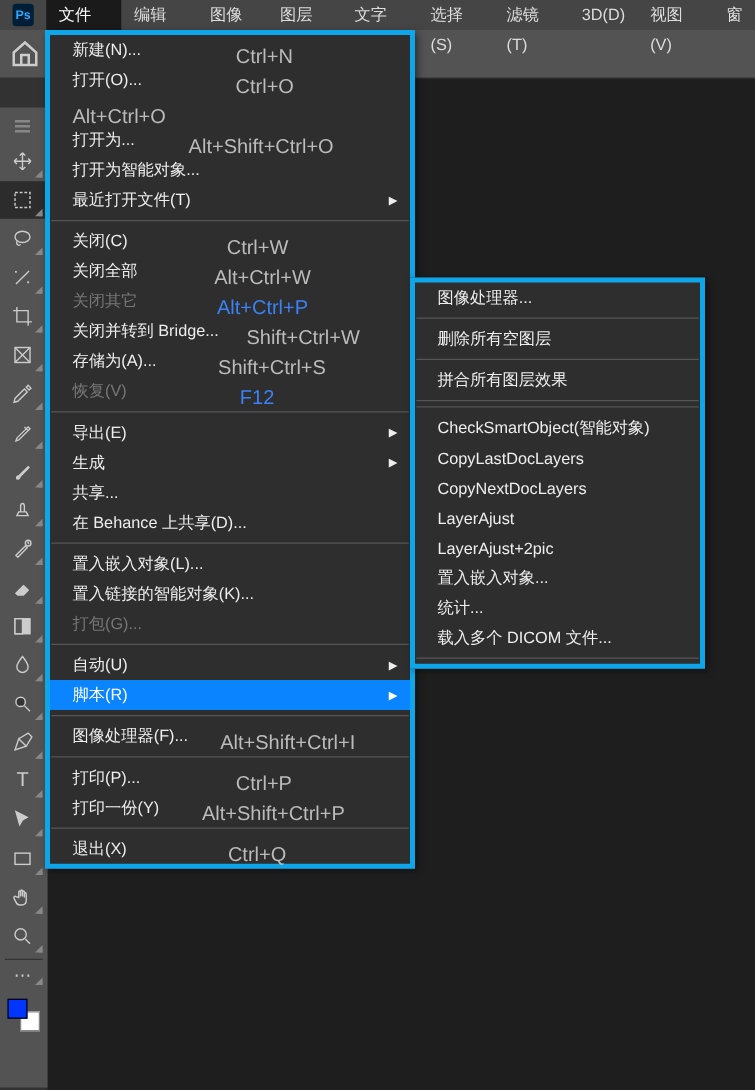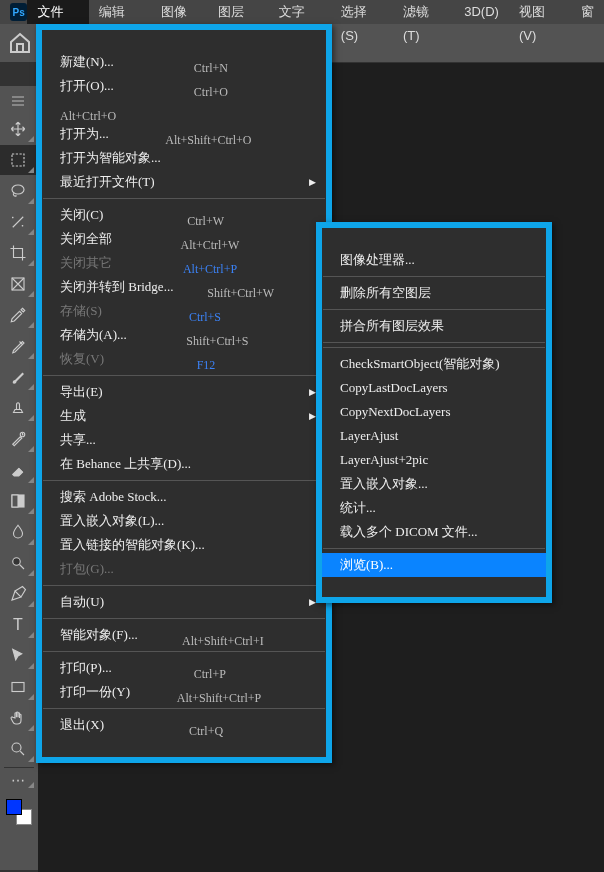--- a/index.html
+++ b/index.html
@@ -23,20 +23,21 @@
   .menubar .logo {
     width: 18px; height: 18px;
     background: #001e36;
     color: #31a8ff;
     font-size: 10px;
     font-weight: bold;
     display: flex;
     align-items: center;
     justify-content: center;
     border-radius: 3px;
+    margin-right: 10px;
     margin-left: 6px;
   }
   .menuitem {
     padding: 0 10px;
     height: 24px;
     line-height: 24px;
     font-size: 13px;
     color: #ddd;
   }
   .menuitem.open { background: #1a1a1a; color: #fff; }
@@ -98,47 +99,46 @@
     width:0; height:0;
   }
   .swatches { margin-top:8px; margin-left:6px; position:relative; width:26px; height:26px; }
   .swatch-back { position:absolute; right:0; bottom:0; width:16px; height:16px; background:#fff; border:1px solid #888; }
   .swatch-front { position:absolute; left:0; top:0; width:16px; height:16px; background:#0036ff; border:1px solid #000; }
 
   
   .dropdown {
     position: absolute;
     background: #2e2e2e;
-    border: 6px solid #0ea5e9;
+    border: 4px solid #0ea5e9;
     box-shadow: 2px 2px 6px rgba(0,0,0,.5);
-    padding: 20px 0;
+    padding: 0 0;
     color:#eee;
     font-size:13px;
-    font-family:Liberation Serif, serif;
   }
   .dropdown.file { left:36px; top:24px; width:296px; }
   .dropdown .row {
     display:flex; justify-content:space-between;
     padding: 4px 18px;
     position:relative;
     height:24px;
     align-items:center;
   }
   .dropdown .row.sel { background:#0a84ff; color:#fff; }
   .dropdown .row.sub::after {
     content:"▶"; font-size:9px; position:absolute; right:10px;
   }
   .dropdown .row.sel.sub::after { color:#fff; }
   .dropdown .row:not(.sel):not(.sub)::after { content:""; }
   .dropdown .sep { height:1px; background:#555; margin:4px 1px; }
   .dropdown .dis { color:#777; }
-  .shortcut { color:#bbb; font-size:12px;margin-top:12px; }
+  .shortcut { color:#bbb; font-size:16px;margin-top:12px; }
   .row.dis .shortcut { color:#3b82f6; }
 
-  .dropdown.submenu { left:316px; top:222px; width:236px; }
+  .dropdown.submenu { left:328px; top:222px; width:236px; }
 
   
   .canvas-region {
     position:absolute;
     left:38px; top:63px; right:0; bottom:0;
     background:#1e1e1e;
   }
 
 </style>
 </head>
@@ -327,24 +327,20 @@
       <span class="shortcut">Alt+Ctrl+W</span>
     </div>
     <div class="row dis">
       <span>关闭其它</span>
       <span class="shortcut">Alt+Ctrl+P</span>
     </div>
     <div class="row">
       <span>关闭并转到 Bridge...</span>
       <span class="shortcut">Shift+Ctrl+W</span>
     </div>
-    <div class="row dis">
-      <span>存储(S)</span>
-      <span class="shortcut">Ctrl+S</span>
-    </div>
     <div class="row">
       <span>存储为(A)...</span>
       <span class="shortcut">Shift+Ctrl+S</span>
     </div>
     <div class="row dis">
       <span>恢复(V)</span>
       <span class="shortcut">F12</span>
     </div>
     <div class="sep"></div>
     <div class="row sub">
@@ -354,38 +350,38 @@
       <span>生成</span>
     </div>
     <div class="row">
       <span>共享...</span>
     </div>
     <div class="row">
       <span>在 Behance 上共享(D)...</span>
     </div>
     <div class="sep"></div>
     <div class="row">
-      <span>搜索 Adobe Stock...</span>
-    </div>
-    <div class="row">
       <span>置入嵌入对象(L)...</span>
     </div>
     <div class="row">
       <span>置入链接的智能对象(K)...</span>
     </div>
     <div class="row dis">
       <span>打包(G)...</span>
     </div>
     <div class="sep"></div>
     <div class="row sub">
       <span>自动(U)</span>
     </div>
-    <div class="sep"></div>
-    <div class="row">
-      <span>智能对象(F)...</span>
+    <div class="row sub sel">
+      <span>脚本(R)</span>
+    </div>
+    <div class="sep"></div>
+    <div class="row">
+      <span>图像处理器(F)...</span>
       <span class="shortcut">Alt+Shift+Ctrl+I</span>
     </div>
     <div class="sep"></div>
     <div class="row">
       <span>打印(P)...</span>
       <span class="shortcut">Ctrl+P</span>
     </div>
     <div class="row">
       <span>打印一份(Y)</span>
       <span class="shortcut">Alt+Shift+Ctrl+P</span>
@@ -429,16 +425,13 @@
     <div class="row">
       <span>置入嵌入对象...</span>
     </div>
     <div class="row">
       <span>统计...</span>
     </div>
     <div class="row">
       <span>载入多个 DICOM 文件...</span>
     </div>
     <div class="sep"></div>
-    <div class="row sel">
-      <span>浏览(B)...</span>
-    </div>
   </div>
 
 </body></html>

